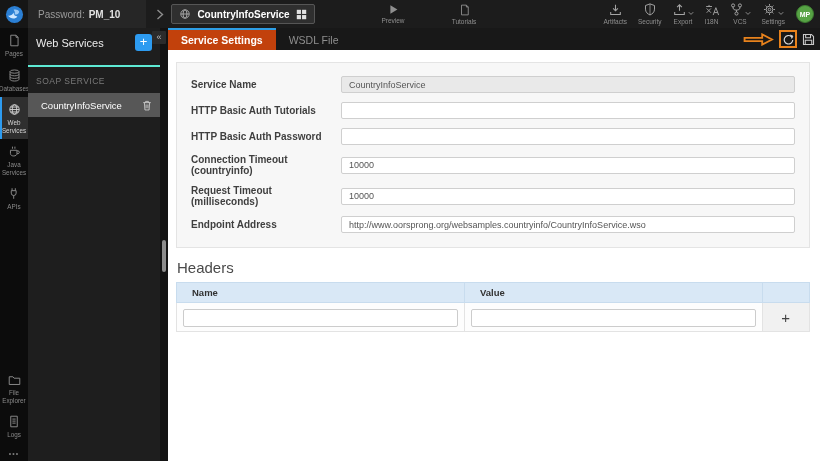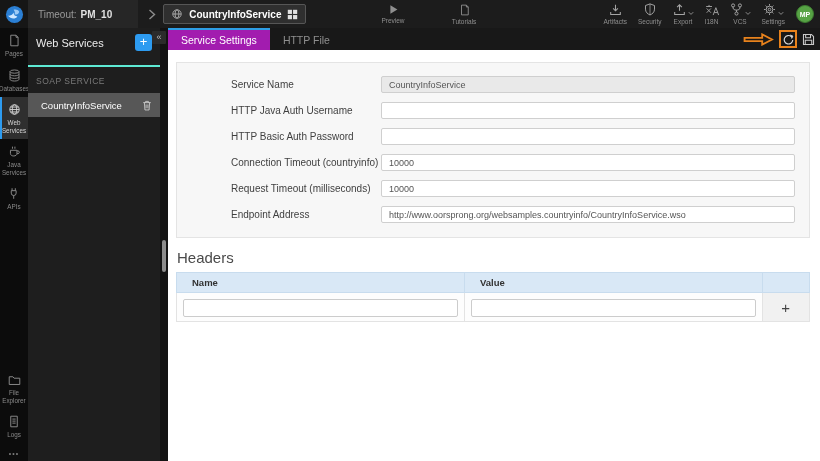--- a/index.html
+++ b/index.html
@@ -62,30 +62,30 @@
   .collapse-btn { position:absolute; left:152px; top:31px; width:14px; height:13px; background:#2b2b2b;
     color:#b8b8b8; font-size:9px; line-height:12px; text-align:center; cursor:pointer; z-index:6; border-radius:1px; }
   .scroll-thumb { position:absolute; left:162px; top:240px; width:4px; height:32px; background:#8c8c8c;
     border-radius:2px; z-index:6; cursor:pointer; }
 
   
   .main { position:absolute; left:168px; right:0; top:28px; bottom:0; background:#fff; }
   .tabbar { height:22px; background:#181818; display:flex; align-items:stretch; position:relative; }
   .tab { display:flex; align-items:center; padding:0 13px; font-size:10.5px; cursor:pointer;
     border-top:2px solid transparent; color:#8f8f8f; }
-  .tab.active { background:#a21caf; border-top:2px solid #2e9fe6; color:#fff; font-weight:normal; }
+  .tab.active { background:#c2410c; border-top:2px solid #2e9fe6; color:#fff; font-weight:bold; }
   .tab-controls { position:absolute; right:5px; top:0; height:22px; display:flex; align-items:center; gap:5px; }
   .reload-box { width:18px; height:18px; border:2px solid #e8821c; display:flex; align-items:center;
     justify-content:center; color:#d8d8d8; cursor:pointer; }
   .save-btn { color:#c9c9c9; display:flex; cursor:pointer; }
 
   .content { padding:12px 10px 0 8px; }
   .form-card { background:#f7f7f7; border:1px solid #e4e4e4; padding:13px 14px 5px; }
   .field-row { display:flex; align-items:center; margin-bottom:9px; }
-  .field-label { width:150px; flex:none; font-size:10px; font-weight:normal; color:#3f3f3f;margin-left:40px; }
+  .field-label { width:150px; flex:none; font-size:10px; font-weight:bold; color:#3f3f3f; }
   .field-input { flex:1; height:17px; border:1px solid #cfcfcf; border-radius:2px; background:#fff;
     padding:0 7px; font-size:9px; color:#555; font-family:inherit; outline:none; }
   .field-input:disabled { background:#e9e9e9; color:#555; }
 
   .headers-title { margin:11px 0 6px 1px; font-size:15px; color:#4a4a4a; font-weight:normal; }
   table.headers-table { width:100%; border-collapse:collapse; }
   .headers-table th { background:#d9e8f6; border:1px solid #c8dcee; font-size:9.5px; color:#333;
     font-weight:bold; text-align:left; padding:4px 15px; }
   .headers-table td { border:1px solid #e3e3e3; background:#fdfdfd; padding:4px 6px; }
   .headers-table td.add-cell { background:#f1f1f1; text-align:center; font-size:15px; color:#444;
@@ -105,21 +105,21 @@
     <div class="logo-tile">
       <span>
         <svg width="19" height="19" viewBox="0 0 20 20">
             <circle cx="10" cy="10" r="9" fill="#2b7fd4"></circle>
           <path d="M3 11c3 1 5-1 6-3 0 3 2 4 4 4-2 3-7 3-10-1z" fill="#cfe6ff"></path>
           <path d="M9 5c2-1 5 0 6 2-1 3-3 3-5 3 1-2 0-4-1-5z" fill="#9cc9f5"></path>
           </svg>
       </span>
     </div>
     <div class="project-seg">
-      <span class="project-label">Timeout:</span>
+      <span class="project-label">Password:</span>
       <span class="project-name">PM_10</span>
     </div>
     <span class="crumb-chevron">
       <svg width="8" height="11" viewBox="0 0 8 11" fill="none" stroke="#8d8d8d" stroke-width="1.4">
           <path d="M1.5 1l5 4.5-5 4.5"></path>
         </svg>
     </span>
     <div class="service-pill">
       <span>
         <svg width="12" height="12" viewBox="0 0 16 16" fill="none" stroke="#b9b9b9" stroke-width="1.1">
@@ -329,21 +329,21 @@
     </div>
   </div>
 
   <div class="strip"></div>
   <div class="collapse-btn">«</div>
   <div class="scroll-thumb"></div>
 
   <div class="main">
     <div class="tabbar">
       <div class="tab active">Service Settings</div>
-      <div class="tab">HTTP File</div>
+      <div class="tab">WSDL File</div>
       <div class="tab-controls">
         <span>
           <svg width="31" height="13" viewBox="0 0 32 14" fill="none" stroke="#e8821c" stroke-width="2">
             <path d="M1 5.3h19V1.5L30.5 7 20 12.5V8.7H1z"></path>
             </svg>
         </span>
         <span class="reload-box">
           <span>
             <svg width="11" height="11" viewBox="0 0 14 14" fill="none" stroke="#d8d8d8" stroke-width="1.5">
               <path d="M12.4 7.6A5.4 5.4 0 1 1 10.6 3.3"></path>
@@ -363,21 +363,21 @@
       </div>
     </div>
 
     <div class="content">
       <div class="form-card">
         <div class="field-row">
           <span class="field-label">Service Name</span>
           <input class="field-input" disabled="" value="CountryInfoService" style="">
         </div>
         <div class="field-row">
-          <span class="field-label">HTTP Java Auth Username</span>
+          <span class="field-label">HTTP Basic Auth Tutorials</span>
           <input class="field-input" value="" style="">
         </div>
         <div class="field-row">
           <span class="field-label">HTTP Basic Auth Password</span>
           <input class="field-input" value="" style="">
         </div>
         <div class="field-row">
           <span class="field-label">Connection Timeout (countryinfo)</span>
           <input class="field-input" value="10000" style="">
         </div>

